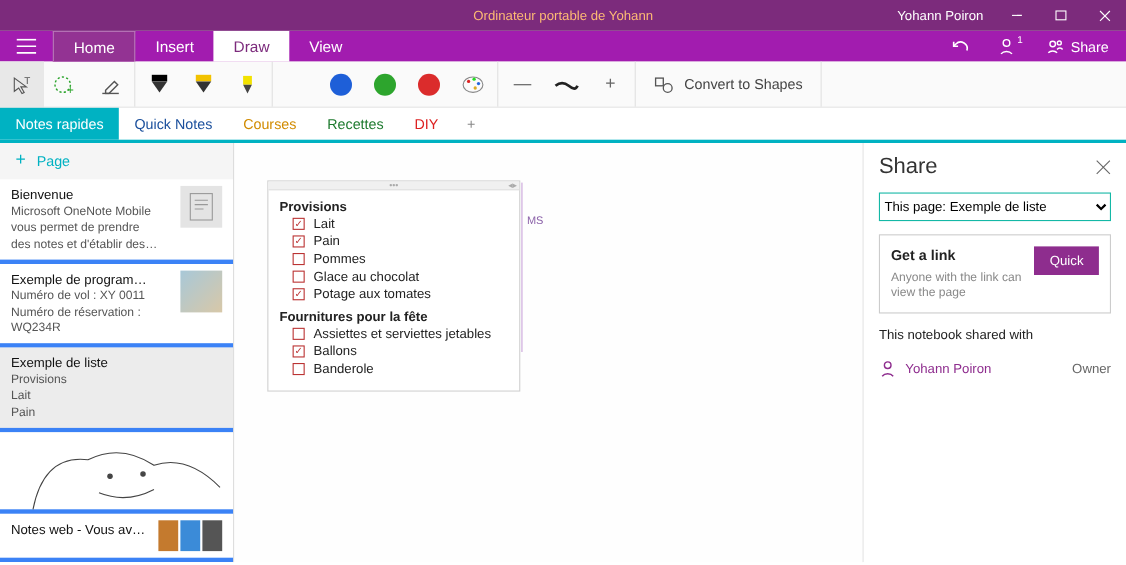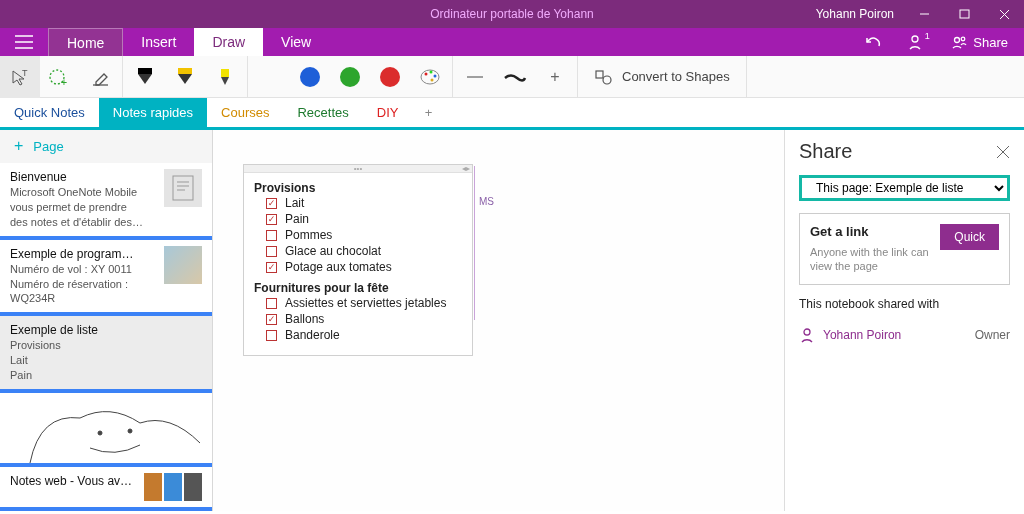--- a/index.html
+++ b/index.html
@@ -1,19 +1,19 @@
 <!DOCTYPE html>
 <html><head>
 <meta charset="utf-8">
 <style>
 * { margin: 0; padding: 0; box-sizing: border-box; font-family: "Segoe UI", Arial, sans-serif; }
 body { width: 1024px; height: 514px; overflow: hidden; background: #fff; font-size: 13px; }
 
 .titlebar { height: 28px; background: #7c2b7c; color: #fff; display: flex; align-items: center; position: relative; }
-.titlebar .title { position: absolute; left: 50%; transform: translateX(-50%); font-size: 12px; color: #f0abfc; }
+.titlebar .title { position: absolute; left: 50%; transform: translateX(-50%); font-size: 12px; color: #fdba74; }
 .titlebar .user-area { position: absolute; right: 0; display: flex; align-items: center; gap: 0; }
 .titlebar .user-name { font-size: 12px; color: #fff; padding: 0 10px; }
 .titlebar .win-btn { width: 40px; height: 28px; display: flex; align-items: center; justify-content: center; color: #fff; }
 .titlebar .win-btn svg { stroke: #fff; }
 
 .tabbar { height: 28px; background: #a21caf; display: flex; align-items: stretch; color: #fff; }
 .tabbar .menu-icon { width: 48px; display: flex; align-items: center; justify-content: center; }
 .tabbar .tab { padding: 0 18px; display: flex; align-items: center; font-size: 14px; }
 .tabbar .tab.home { background: #933393; border: 1px solid #b878b8; border-bottom: none; }
 .tabbar .tab.active { background: #fff; color: #7c2b7c; }
@@ -53,21 +53,21 @@
 .note-body .heading { font-weight: 600; margin-top: 6px; }
 .note-body .heading:first-child { margin-top: 0; }
 .note-body .item { display: flex; align-items: center; gap: 8px; padding: 1px 0 1px 12px; }
 .note-body .cb { width: 11px; height: 11px; border: 1px solid #b33; display: inline-flex; align-items: center; justify-content: center; font-size: 9px; color: #b33; }
 .author-tag { position: absolute; left: 266px; top: 42px; font-size: 10px; color: #8a60a8; margin-top: 24px; }
 .right-line { position: absolute; left: 261px; top: 36px; width: 1px; height: 154px; background: #c9a3d9; }
 
 .share-panel { width: 240px; border-left: 1px solid #ddd; background: #fff; padding: 10px 14px; display: flex; flex-direction: column; gap: 12px; font-size: 12px; color: #444; }
 .share-panel .header { display: flex; align-items: center; justify-content: space-between; }
 .share-panel .header h2 { font-weight: 400; font-size: 20px; color: #333; }
-.share-panel select { width: 100%; height: 26px; border: 3px solid #14b8a6; padding: 0 10px; font-size: 12px; background: #fff; }
+.share-panel select { width: 100%; height: 26px; border: 1px solid #14b8a6; padding: 0 0; font-size: 12px; background: #fff; }
 .share-panel .box { border: 1px solid #ccc; padding: 10px; display: flex; gap: 10px; align-items: flex-start; }
 .share-panel .box .info { flex: 1; }
 .share-panel .box h4 { font-size: 13px; font-weight: 700; color: #222; margin-bottom: 6px; }
 .share-panel .box p { font-size: 11px; color: #888; line-height: 1.3; }
 .share-panel .create-btn { background: #8e2d8e; color: #fff; border: none; padding: 6px 14px; font-size: 12px; }
 .share-panel .shared-with { font-size: 12px; color: #222; }
 .share-panel .person-row { display: flex; align-items: center; gap: 8px; padding: 4px 0; }
 .share-panel .person-row .name { color: #8e2d8e; flex: 1; font-size: 12px; }
 .share-panel .person-row .role { color: #666; font-size: 12px; }
 
@@ -228,25 +228,25 @@
     <svg width="18" height="18" stroke="#555" fill="none" stroke-width="1.2">
         <rect x="2" y="3" width="7" height="7"></rect>
         <circle cx="13" cy="12" r="4"></circle>
       </svg>
     <span>Convert to Shapes</span>
   </div>
   <div class="sep"></div>
 </div>
 
 <div class="sectionbar">
+  <div class="section active">
+      <span>Notes rapides</span>
+    </div>
   <div class="section" style="color:#1a4f9c">
       <span>Quick Notes</span>
-    </div>
-  <div class="section active">
-      <span>Notes rapides</span>
     </div>
   <div class="section" style="color:#d18b00">
       <span>Courses</span>
     </div>
   <div class="section" style="color:#1d7a2e">
       <span>Recettes</span>
     </div>
   <div class="section" style="color:#d22">
       <span>DIY</span>
     </div>

